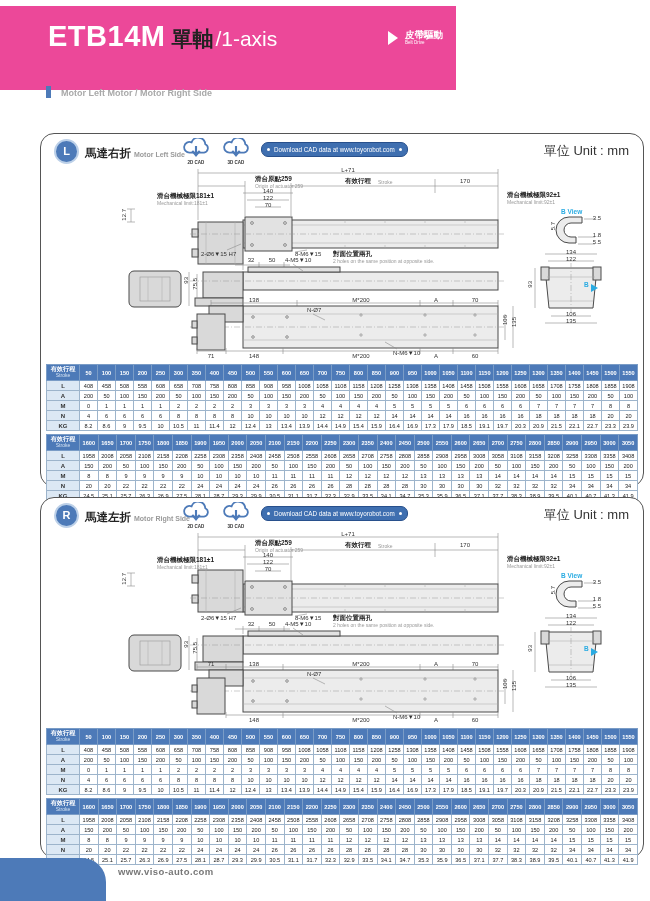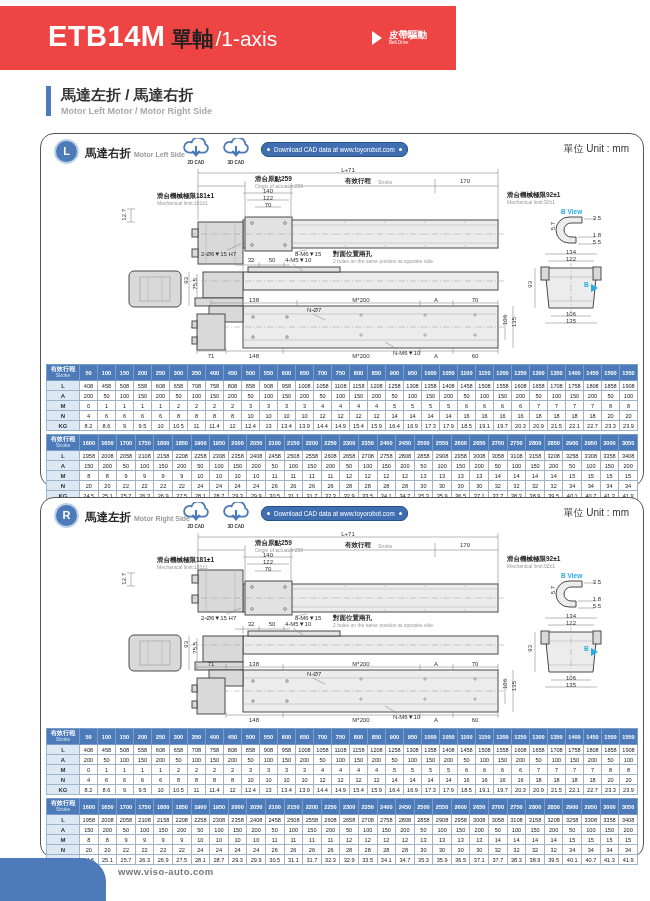--- a/index.html
+++ b/index.html
@@ -1,24 +1,24 @@
 <!DOCTYPE html>
 <html><head>
 <meta charset="utf-8">
 <style>
   html,body{margin:0;padding:0;}
   body{width:650px;height:901px;position:relative;overflow:hidden;background:#fff;
        font-family:"Liberation Sans","DejaVu Sans",sans-serif;}
   
-  .hbar{position:absolute;left:0;top:6px;width:456px;height:64px;background:#ef4444;}
+  .hbar{position:absolute;left:0;top:6px;width:456px;height:84px;background:#ec4899;}
   .htitle{position:absolute;left:48px;top:14px;color:#fff;white-space:nowrap;}
   .htitle .model{font-size:29px;font-weight:bold;letter-spacing:0.5px;}
   .htitle .cjk{font-size:21px;font-weight:bold;margin-left:6px;}
   .htitle .axis{font-size:21px;font-weight:300;margin-left:2px;}
-  .hdrive{position:absolute;left:372px;top:24px;display:flex;align-items:center;}
+  .hdrive{position:absolute;left:388px;top:24px;display:flex;align-items:center;}
   .tri{width:0;height:0;border-left:10px solid #fff;border-top:7px solid transparent;border-bottom:7px solid transparent;margin-right:7px;}
   .hdrive .dc{color:#fff;font-size:9.5px;font-weight:bold;line-height:1.1;}
   .hdrive .de{color:#fff;font-size:4.5px;line-height:1.2;}
   
   .shead{position:absolute;left:46px;top:86px;border-left:5px solid #4d7ab8;padding-left:10px;}
   .shead .t1{font-size:15px;font-weight:bold;color:#333;line-height:1.2;}
   .shead .t2{font-size:9px;font-weight:bold;color:#a9a9a9;margin-top:2px;}
   
   .panel{position:absolute;left:40px;width:604px;border:1.5px solid #555;border-radius:14px;background:#fff;box-sizing:border-box;}
   .panel.pl{top:133px;height:354px;}
@@ -29,21 +29,21 @@
   .ptitle{position:absolute;left:36px;top:5px;white-space:nowrap;}
   .ptitle .c{font-size:11.5px;font-weight:bold;color:#222;}
   .ptitle .e{font-size:7px;font-weight:bold;color:#9a9a9a;margin-left:3px;}
   .cad{position:absolute;top:0;width:34px;text-align:center;cursor:pointer;}
   .cad svg{display:block;margin:0 auto;}
   .cadlbl{font-size:4.5px;color:#333;font-weight:bold;margin-top:-1px;}
   .dl{position:absolute;left:212px;top:4px;height:13px;border-radius:7px;background:#3f6fb0;border:1px solid #28508c;
       color:#fff;font-size:6.3px;line-height:13px;padding:0 12px;white-space:nowrap;cursor:pointer;}
   .dl::before,.dl::after{content:"";position:absolute;top:5px;width:3px;height:3px;border-radius:50%;background:#fff;}
   .dl::before{left:5px;} .dl::after{right:5px;}
-  .unit{position:absolute;right:6px;top:4px;font-size:10px;color:#333;}
+  .unit{position:absolute;right:6px;top:4px;font-size:13px;color:#333;}
   
   .draw{position:relative;margin:0 4px;height:197px;}
   .draw svg{position:absolute;left:0;top:0;}
   .lb{position:absolute;white-space:nowrap;line-height:1;}
   .dim{font-size:6px;color:#333;}
   .cjk{font-size:6.5px;font-weight:bold;color:#222;}
   .en{font-size:5px;color:#999;}
   .cyan{font-size:6.5px;font-weight:bold;color:#29abe2;}
   .ctr{transform:translateX(-50%);}
   .rot{writing-mode:vertical-rl;transform:rotate(180deg);font-size:6px;color:#333;}
@@ -79,21 +79,20 @@
   <div class="hdrive">
     <div class="tri"></div>
     <div>
       <div class="dc">皮帶驅動</div>
       <div class="de">Belt Drive</div>
     </div>
   </div>
 </div>
 
 <div class="shead">
-  <div class="t1">馬達左折 / 馬達右折</div>
   <div class="t2">Motor Left Motor / Motor Right Side</div>
 </div>
 
 <div class="panel pl">
   <div class="phead">
     <div class="badge">L</div>
     <div class="ptitle">
       <span class="c">馬達右折</span><span class="e">Motor Left Side</span>
     </div>
     <div class="cad" style="left:130px">

